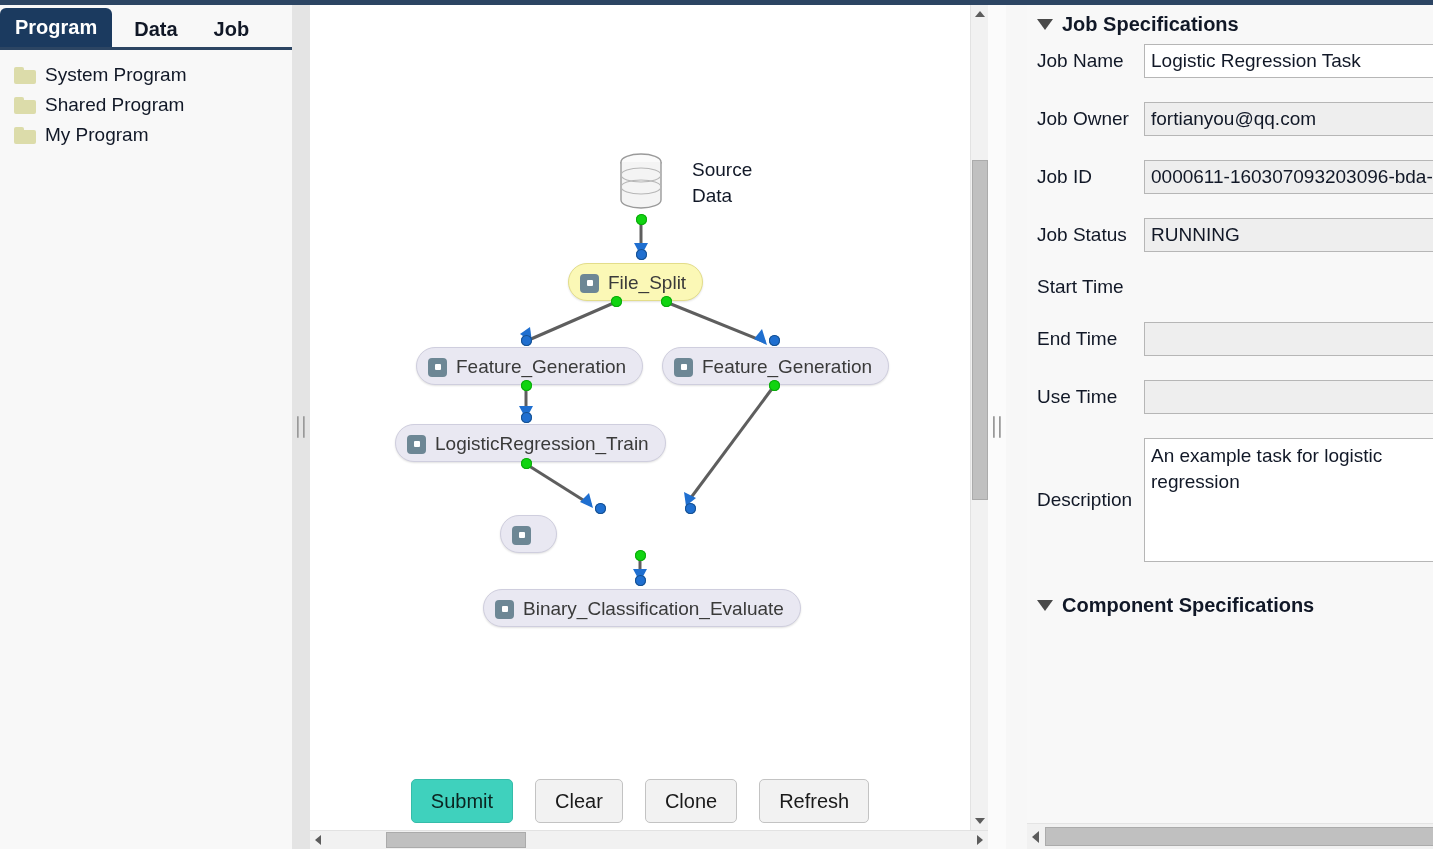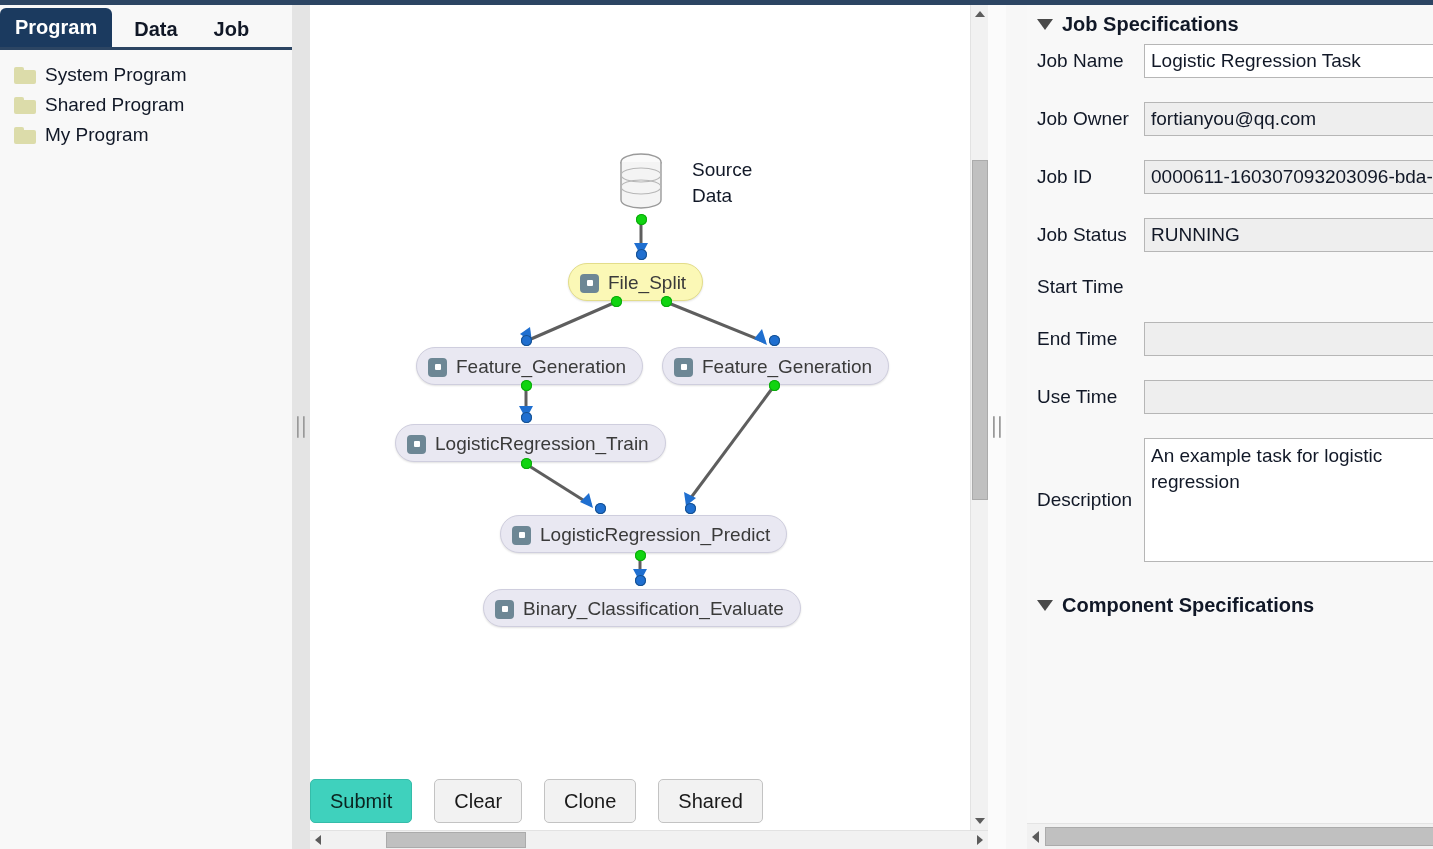--- a/index.html
+++ b/index.html
@@ -180,20 +180,21 @@
   }
   .port.out { background: #11d411; box-shadow: 0 0 0 1px #0aa80a inset; }
   .port.in  { background: #1f6fd0; box-shadow: 0 0 0 1px #16508f inset; }
 
   
   .btn-row {
     position: absolute;
     left: 0; top: 774px;
     width: 660px;
     display: flex;
+    justify-content: center;
     gap: 22px;
   }
   .btn {
     font-family: "Liberation Sans", sans-serif;
     font-size: 20px;
     color: #1a1a1a;
     background: #f2f2f2;
     border: 1px solid #c3c3c3;
     border-radius: 5px;
     padding: 11px 19px;
@@ -439,37 +440,36 @@
 
       <div class="node" style="left:85px; top:419px;">
         <span class="node-icon"></span>
         <span>LogisticRegression_Train</span>
       </div>
       <span class="port in" style="left:211px; top:407px;"></span>
       <span class="port out" style="left:211px; top:453px;"></span>
 
       <div class="node" style="left:190px; top:510px;">
         <span class="node-icon"></span>
-        <span>LogisticRegression_Predict</span>
       </div>
       <span class="port in" style="left:285px; top:498px;"></span>
       <span class="port in" style="left:375px; top:498px;"></span>
       <span class="port out" style="left:325px; top:545px;"></span>
 
       <div class="node" style="left:173px; top:584px;">
         <span class="node-icon"></span>
         <span>Binary_Classification_Evaluate</span>
       </div>
       <span class="port in" style="left:325px; top:570px;"></span>
 
       <div class="btn-row">
         <button class="btn primary">Submit</button>
         <button class="btn">Clear</button>
         <button class="btn">Clone</button>
-        <button class="btn">Shared</button>
+        <button class="btn">Refresh</button>
       </div>
     </div>
 
     <div class="vscroll">
       <span class="arrow-up"></span>
       <span class="vthumb"></span>
       <span class="arrow-dn"></span>
     </div>
     <div class="hscroll">
       <span class="arrow-l"></span>

